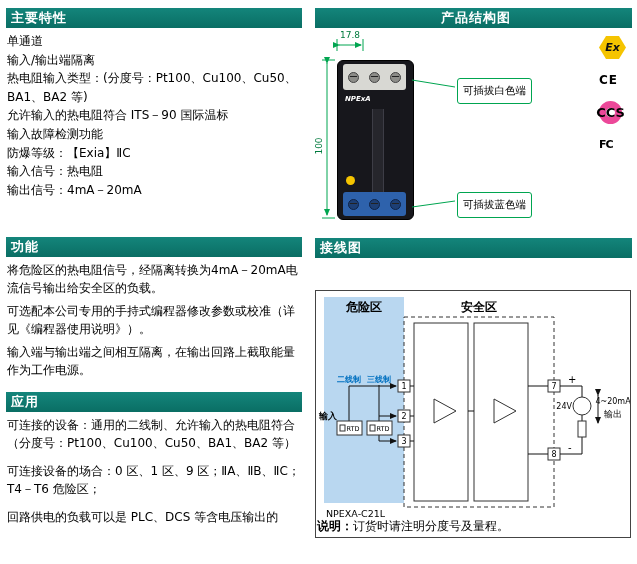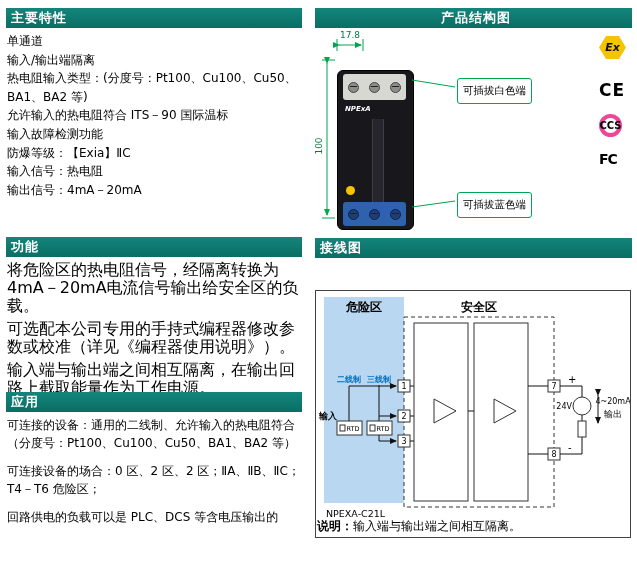--- a/index.html
+++ b/index.html
@@ -8,35 +8,35 @@
   .col-left{position:absolute;left:6px;top:8px;width:296px;height:550px;}
   .col-right{position:absolute;left:315px;top:8px;width:317px;height:550px;}
   .hdr{position:absolute;left:0;width:100%;height:20px;box-sizing:border-box;
        background:linear-gradient(180deg,#14857b,#0a6e64);color:#fff;font-weight:bold;
        font-size:13px;line-height:20px;padding-left:5px;letter-spacing:1px;}
   
   #hdr-features{top:0;}
   .feat{position:absolute;top:24px;left:1px;width:294px;margin:0;padding:0;list-style:none;
         font-size:12px;line-height:18.6px;}
   #hdr-function{top:229px;}
-  .func-paras{position:absolute;top:253px;left:1px;width:294px;font-size:16px;line-height:18px;}
+  .func-paras{position:absolute;top:253px;left:1px;width:294px;font-size:12px;line-height:18px;}
   .func-paras p{margin:0 0 5px 0;}
   #hdr-app{top:384px;font-family:Liberation Serif, serif;}
   .app-paras{position:absolute;top:408px;left:1px;width:294px;font-size:12px;line-height:18px;}
   .app-paras p{margin:0 0 10px 0;}
   
   #hdr-structure{top:0;text-align:center;}
   .fig-structure{position:absolute;top:22px;left:0;width:317px;height:206px;}
   #hdr-wiring{top:230px;}
   .fig-wiring{position:absolute;top:254px;left:0;width:316px;height:248px;border:1px solid #444;
               box-sizing:border-box;background:#fff;margin-top:28px;}
   .note{position:absolute;top:510px;left:2px;font-size:12px;white-space:nowrap;}
   .note b{font-weight:bold;}
   
-  .device{position:absolute;left:22px;top:40px;width:75px;height:158px;background:#17171c;
+  .device{position:absolute;left:22px;top:30px;width:75px;height:158px;background:#17171c;
           border:1px solid #000;border-radius:6px;}
   .dev-top{position:absolute;left:5px;top:3px;width:63px;height:26px;background:#d8d8d3;
            border-radius:3px;display:flex;justify-content:space-around;align-items:center;}
   .dev-bottom{position:absolute;left:5px;bottom:3px;width:63px;height:24px;background:#2e62ac;
            border-radius:3px;display:flex;justify-content:space-around;align-items:center;}
   .screw{width:9px;height:9px;border-radius:50%;background:#8d8d89;border:1px solid #444;position:relative;}
   .dev-bottom .screw{background:#1d3f75;border-color:#0e2246;}
   .screw::after{content:"";position:absolute;left:1px;right:1px;top:3px;height:1px;background:#222;}
   .dev-logo{position:absolute;left:7px;top:34px;color:#fff;font-size:7px;font-style:italic;font-weight:bold;}
   .dev-stripe{position:absolute;left:34px;top:48px;width:10px;height:102px;background:#26262c;
@@ -45,24 +45,24 @@
   .fig-svg{position:absolute;left:0;top:0;width:317px;height:206px;}
   .t-label{position:absolute;left:142px;border:1px solid #00A550;border-radius:3px;background:#fff;
            font-size:10.5px;padding:5px 5px;white-space:nowrap;}
   #label-white{top:48px;}
   #label-blue{top:162px;}
   .certs{position:absolute;left:284px;top:6px;width:32px;display:flex;flex-direction:column;
          gap:14px;}
   .atex{width:27px;height:23px;background:#F5C400;display:flex;align-items:center;justify-content:center;
         font-weight:bold;font-style:italic;font-size:11px;color:#111;
         clip-path:polygon(26% 0,74% 0,100% 50%,74% 100%,26% 100%,0 50%);}
-  .ce{font-weight:bold;font-size:17px;letter-spacing:1px;margin-top:7px;}
-  .ccs{width:23px;height:23px;border:4px solid #ec4899;border-radius:50%;display:flex;align-items:center;
-       justify-content:center;font-size:10px;font-weight:bold;box-sizing:border-box;}
-  .fcc{font-weight:bold;font-size:14px;letter-spacing:-1px;}
+  .ce{font-weight:bold;font-size:12px;letter-spacing:1px;}
+  .ccs{width:23px;height:23px;border:7px solid #ec4899;border-radius:50%;display:flex;align-items:center;
+       justify-content:center;font-size:13px;font-weight:bold;box-sizing:border-box;}
+  .fcc{font-weight:bold;font-size:11px;letter-spacing:-1px;}
   .wiring-svg{display:block;width:314px;height:246px;}
 </style>
 </head>
 <body>
 
 <div class="page">
 
   <div class="col-left">
     <div class="hdr" id="hdr-features">
       <span>主要特性</span>
@@ -85,21 +85,21 @@
       <p>将危险区的热电阻信号，经隔离转换为4mA－20mA电流信号输出给安全区的负载。</p>
       <p>可选配本公司专用的手持式编程器修改参数或校准（详见《编程器使用说明》）。</p>
       <p>输入端与输出端之间相互隔离，在输出回路上截取能量作为工作电源。</p>
     </div>
 
     <div class="hdr" id="hdr-app">
       <span>应用</span>
     </div>
     <div class="app-paras">
       <p>可连接的设备：通用的二线制、允许输入的热电阻符合（分度号：Pt100、Cu100、Cu50、BA1、BA2 等）</p>
-      <p>可连接设备的场合：0 区、2 区、2 区；ⅡA、ⅡB、ⅡC；T4－T6 危险区；</p>
+      <p>可连接设备的场合：0 区、1 区、9 区；ⅡA、ⅡB、ⅡC；T4－T6 危险区；</p>
       <p>回路供电的负载可以是 PLC、DCS 等含电压输出的</p>
     </div>
   </div>
 
   <div class="col-right">
     <div class="hdr" id="hdr-structure">
       <span>产品结构图</span>
     </div>
 
     <div class="fig-structure">
@@ -225,16 +225,16 @@
         <rect x="262" y="130" width="8" height="16" fill="#fff" stroke="#333"></rect>
         <path d="M282,104 V132" stroke="#111" fill="none" marker-start="url(#ab)" marker-end="url(#ab)"></path>
         <text x="297" y="113" font-size="8" text-anchor="middle">4~20mA</text>
         <text x="297" y="126" font-size="9" text-anchor="middle">输出</text>
 
         <text x="10" y="226" font-size="9.5">NPEXA-C21L</text>
       </svg>
     </div>
 
     <div class="note">
-      <b>说明：</b><span>输入端与输出端之间相互隔离。</span>
+      <b>说明：</b><span>订货时请注明分度号及量程。</span>
     </div>
   </div>
 </div>
 
 </body></html>

